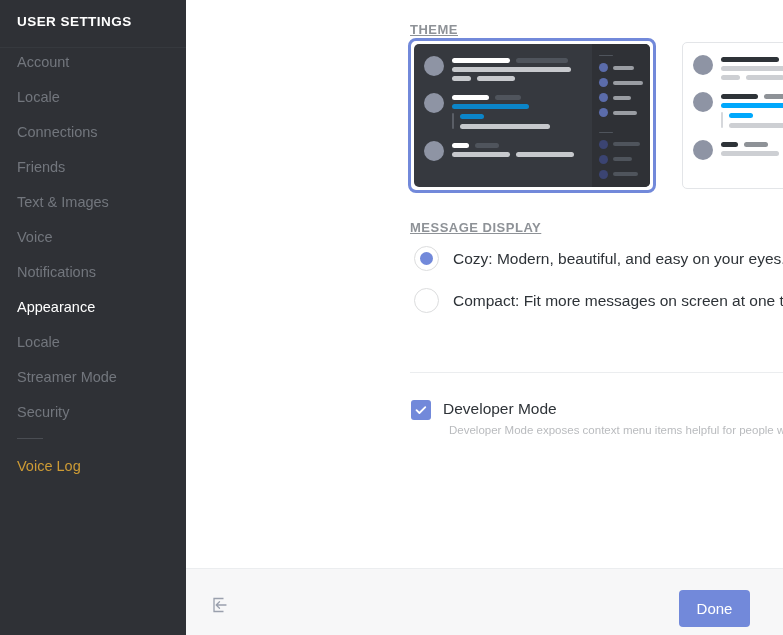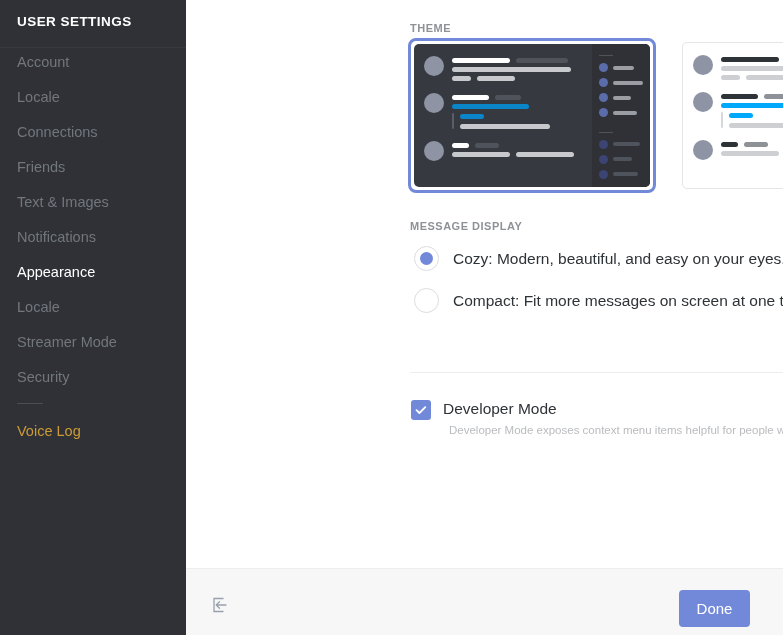--- a/index.html
+++ b/index.html
@@ -81,24 +81,25 @@
     position: absolute;
     left: 0;
     top: 0;
     right: 0;
     height: 568px;
     overflow: hidden;
   }
 
   .section-label {
     position: absolute;
-    font-size: 11px;
+    font-size: 13px;
     font-weight: bold;
     letter-spacing: 0.5px;
     color: #8e9297;
+    text-decoration: underline;
   }
   .label-theme { left: 224px; top: 22px; }
   .label-msg   { left: 224px; top: 220px; }
 
   
   .theme-card-wrap {
     position: absolute;
     top: 38px;
   }
   .card-dark-wrap  { left: 222px; }
@@ -305,20 +306,21 @@
 
   <div class="sidebar">
     <div class="sidebar-title">USER SETTINGS</div>
     <div class="sidebar-top-divider"></div>
     <div class="nav">
       <div class="nav-item">Account</div>
       <div class="nav-item">Locale</div>
       <div class="nav-item">Connections</div>
       <div class="nav-item">Friends</div>
       <div class="nav-item">Text &amp; Images</div>
+      <div class="nav-item">Voice</div>
       <div class="nav-item">Notifications</div>
       <div class="nav-item active">Appearance</div>
       <div class="nav-item">Locale</div>
       <div class="nav-item">Streamer Mode</div>
       <div class="nav-item">Security</div>
       <div class="nav-separator"></div>
       <div class="nav-item changelog">Voice Log</div>
     </div>
   </div>
 

